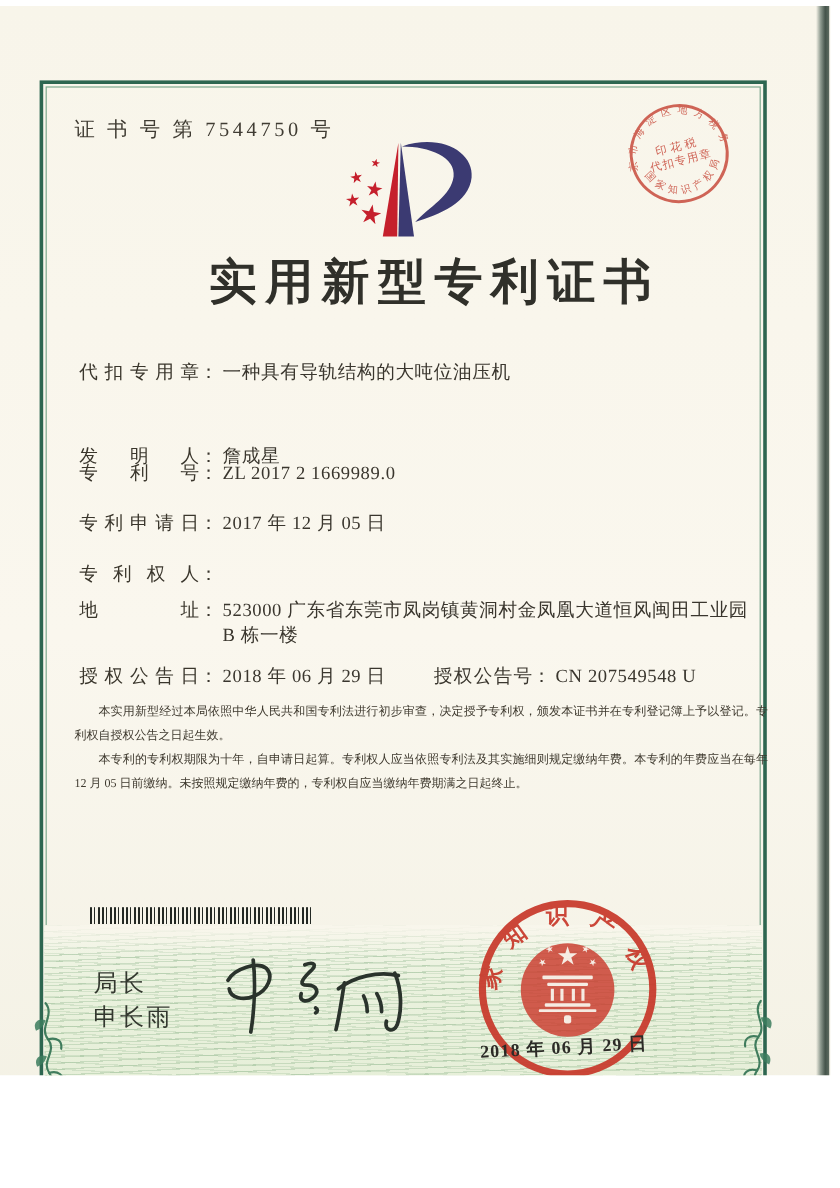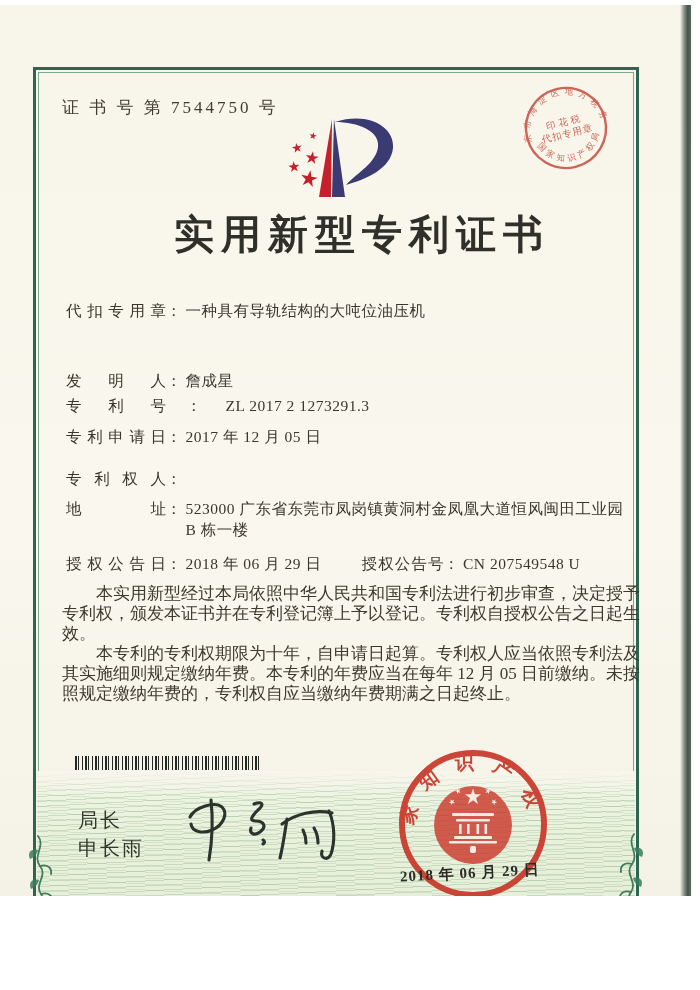--- a/index.html
+++ b/index.html
@@ -28,21 +28,21 @@
   .cert-no{position:absolute;left:62px;top:96px;font-size:17px;letter-spacing:3px;color:#403c33;}
   .title{position:absolute;left:12px;top:207px;width:700px;text-align:center;
          font-size:40px;font-weight:bold;letter-spacing:7px;color:#30302a;}
   .fields{position:absolute;left:66px;top:291px;width:576px;font-size:15.5px;}
   .f-row{display:flex;align-items:flex-start;position:absolute;left:0;right:0;line-height:21px;}
   .f-label{display:inline-block;width:100px;text-align:justify;text-align-last:justify;color:#3a362c;flex:0 0 auto;}
   .f-colon{flex:0 0 auto;margin-right:4px;}
   .f-value{flex:1 1 auto;letter-spacing:.5px;}
   .f-value-date{flex:0 0 auto;width:170px;letter-spacing:.5px;}
   .f-label2{display:inline-block;width:82px;text-align:justify;text-align-last:justify;flex:0 0 auto;margin-left:6px;}
-  .paras{position:absolute;left:62px;top:584px;width:578px;font-size:17px;line-height:20px;
+  .paras{position:absolute;left:62px;top:584px;width:578px;font-size:10px;line-height:20px;
          color:#3e392e;text-align:justify;}
   .paras p{margin:0;text-indent:2em;}
   .director{position:absolute;left:78px;top:806px;font-size:20px;color:#33382f;line-height:28px;letter-spacing:2px;}
   .page-info{position:absolute;left:33px;top:906px;width:606px;text-align:center;font-size:13px;color:#3a362c;}
   .seal-date{position:absolute;left:400px;top:863px;width:170px;font-size:15px;letter-spacing:1px;
          color:#2c2b27;transform:rotate(-3deg);font-weight:bold;}
   
   .barcode{position:absolute;left:75px;top:756px;width:185px;height:14px;
       background:repeating-linear-gradient(90deg,
         #232823 0 2px, rgba(0,0,0,0) 2px 3px,
@@ -136,24 +136,24 @@
     <div class="f-row" style="top:9px;">
       <span class="f-label">代扣专用章</span>
       <span class="f-colon">：</span>
       <span class="f-value">一种具有导轨结构的大吨位油压机</span>
     </div>
     <div class="f-row" style="top:51px;margin-top:28px;">
       <span class="f-label">发明人</span>
       <span class="f-colon">：</span>
       <span class="f-value">詹成星</span>
     </div>
-    <div class="f-row" style="top:104px;gap:20px;">
+    <div class="f-row" style="top:93px;">
       <span class="f-label">专利号</span>
       <span class="f-colon">：</span>
-      <span class="f-value">ZL 2017 2 1273291.3</span>
+      <span class="f-value">ZL 2017 2 1669989.0</span>
     </div>
     <div class="f-row" style="top:135px;">
       <span class="f-label">专利申请日</span>
       <span class="f-colon">：</span>
       <span class="f-value">2017 年 12 月 05 日</span>
     </div>
     <div class="f-row" style="top:177px;">
       <span class="f-label">专利权人</span>
       <span class="f-colon">：</span>
     </div>

